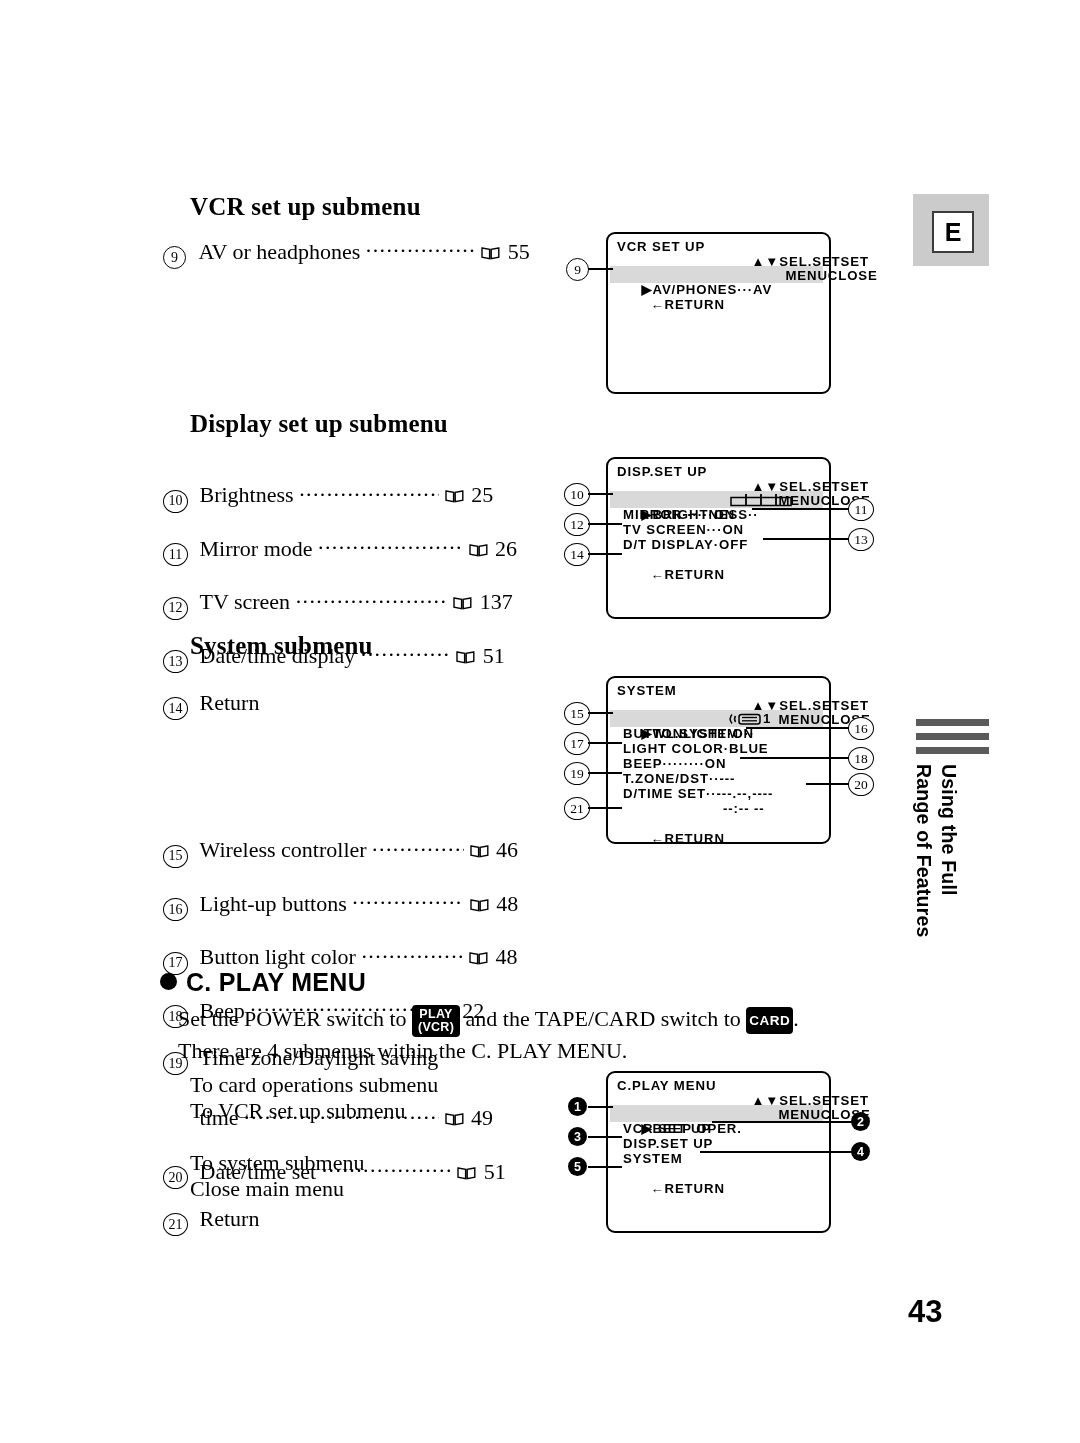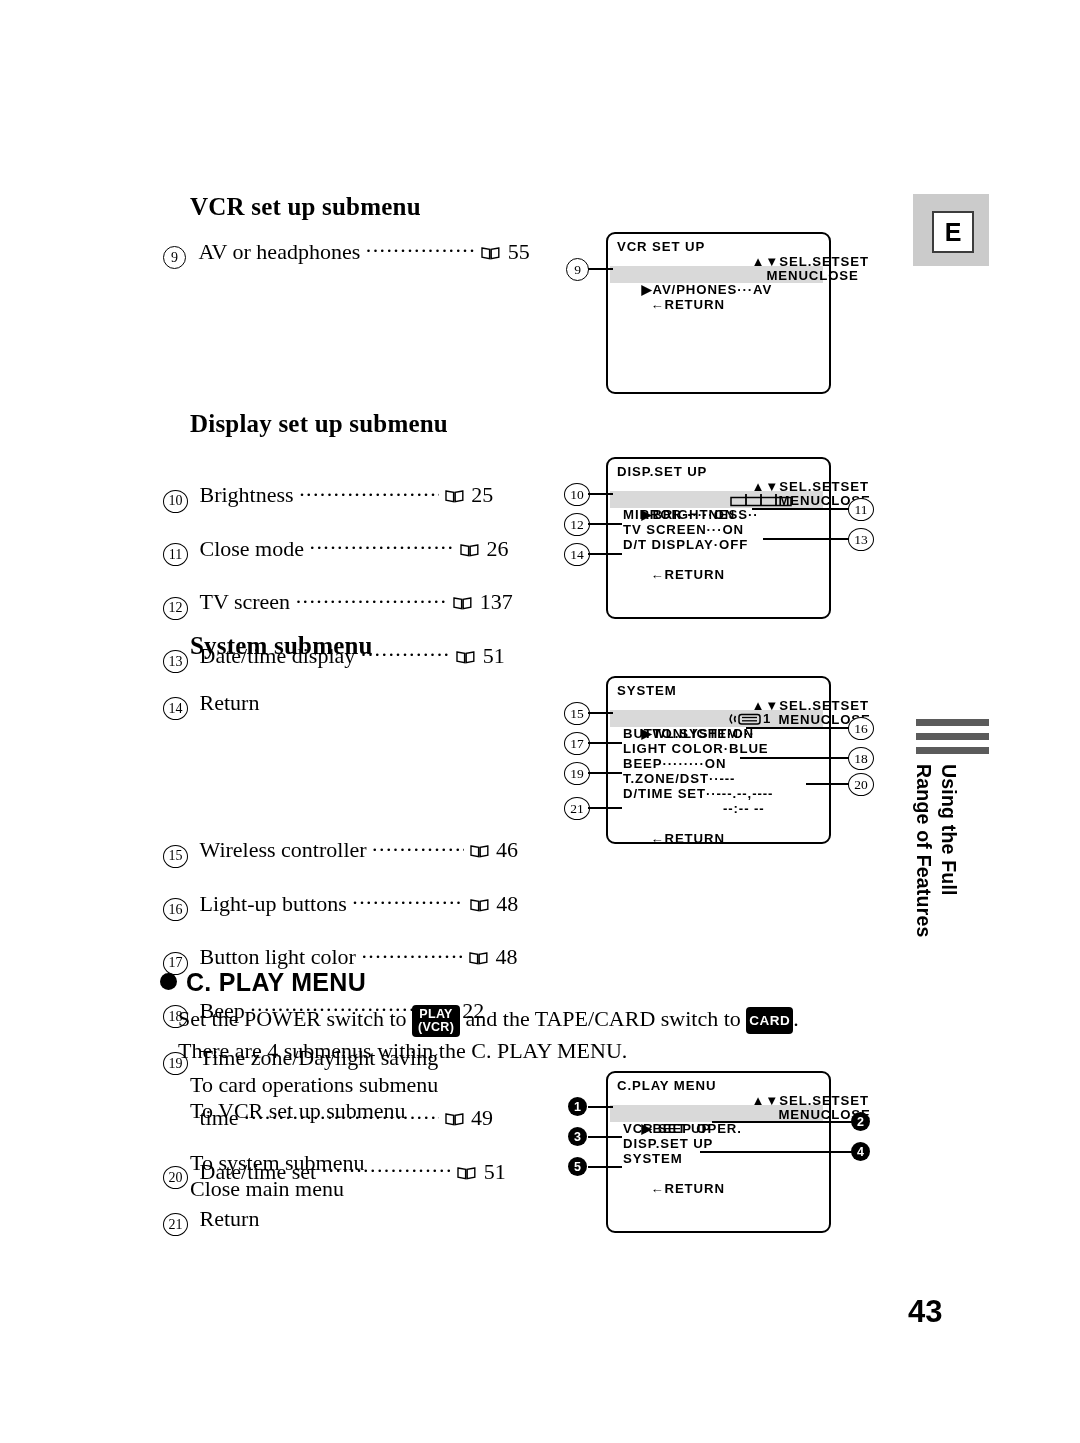--- a/index.html
+++ b/index.html
@@ -87,21 +87,21 @@
     </span>
     <span class="pg">55</span>
   </div>
 
   <div class="lcd" style="left:606px;top:232px;width:225px;height:162px;">
     <div class="hl" style="left:2px;top:32px;width:213px;height:17px;"></div>
     <div class="row" style="left:9px;top:5px;">VCR SET UP</div>
     <div class="row" style="left:116px;top:5px;">
       <span>▲▼</span><span>SEL.SET</span><span>SET</span>
     </div>
-    <div class="row" style="left:131px;top:19px;">
+    <div class="row" style="left:150px;top:19px;">
       <span>MENU</span><span>CLOSE</span>
     </div>
     <div class="row" style="left:6px;top:33px;">
       <span>▶</span><span>AV/PHONES···AV</span>
     </div>
     <div class="row" style="left:15px;top:48px;">
       <span>←</span><span>RETURN</span>
     </div>
   </div>
   <div class="co" style="left:566px;top:258px;">
@@ -115,21 +115,21 @@
     <span class="circ wide">10</span>
     <span class="lbl" style="margin-left:6px;">Brightness</span>
     <span class="dots" style="width:140px;">................................</span>
     <span class="book"><svg width="19" height="14" viewBox="0 0 19 14">
           <path d="M1 2 L8.6 3.4 L8.6 12.6 L1 11.2 Z M17.8 2 L10.2 3.4 L10.2 12.6 L17.8 11.2 Z" fill="none" stroke="#000" stroke-width="1.4"></path>
         </svg></span>
     <span class="pg">25</span>
   </div>
   <div class="tocline abs" style="left:163px;top:476px;width:350px;">
     <span class="circ wide">11</span>
-    <span class="lbl" style="margin-left:6px;">Close mode</span>
+    <span class="lbl" style="margin-left:6px;">Mirror mode</span>
     <span class="dots" style="width:145px;">................................</span>
     <span class="book"><svg width="19" height="14" viewBox="0 0 19 14">
           <path d="M1 2 L8.6 3.4 L8.6 12.6 L1 11.2 Z M17.8 2 L10.2 3.4 L10.2 12.6 L17.8 11.2 Z" fill="none" stroke="#000" stroke-width="1.4"></path>
         </svg></span>
     <span class="pg">26</span>
   </div>
   <div class="tocline abs" style="left:163px;top:503px;width:350px;">
     <span class="circ wide">12</span>
     <span class="lbl" style="margin-left:6px;">TV screen</span>
     <span class="dots" style="width:152px;">................................</span>

